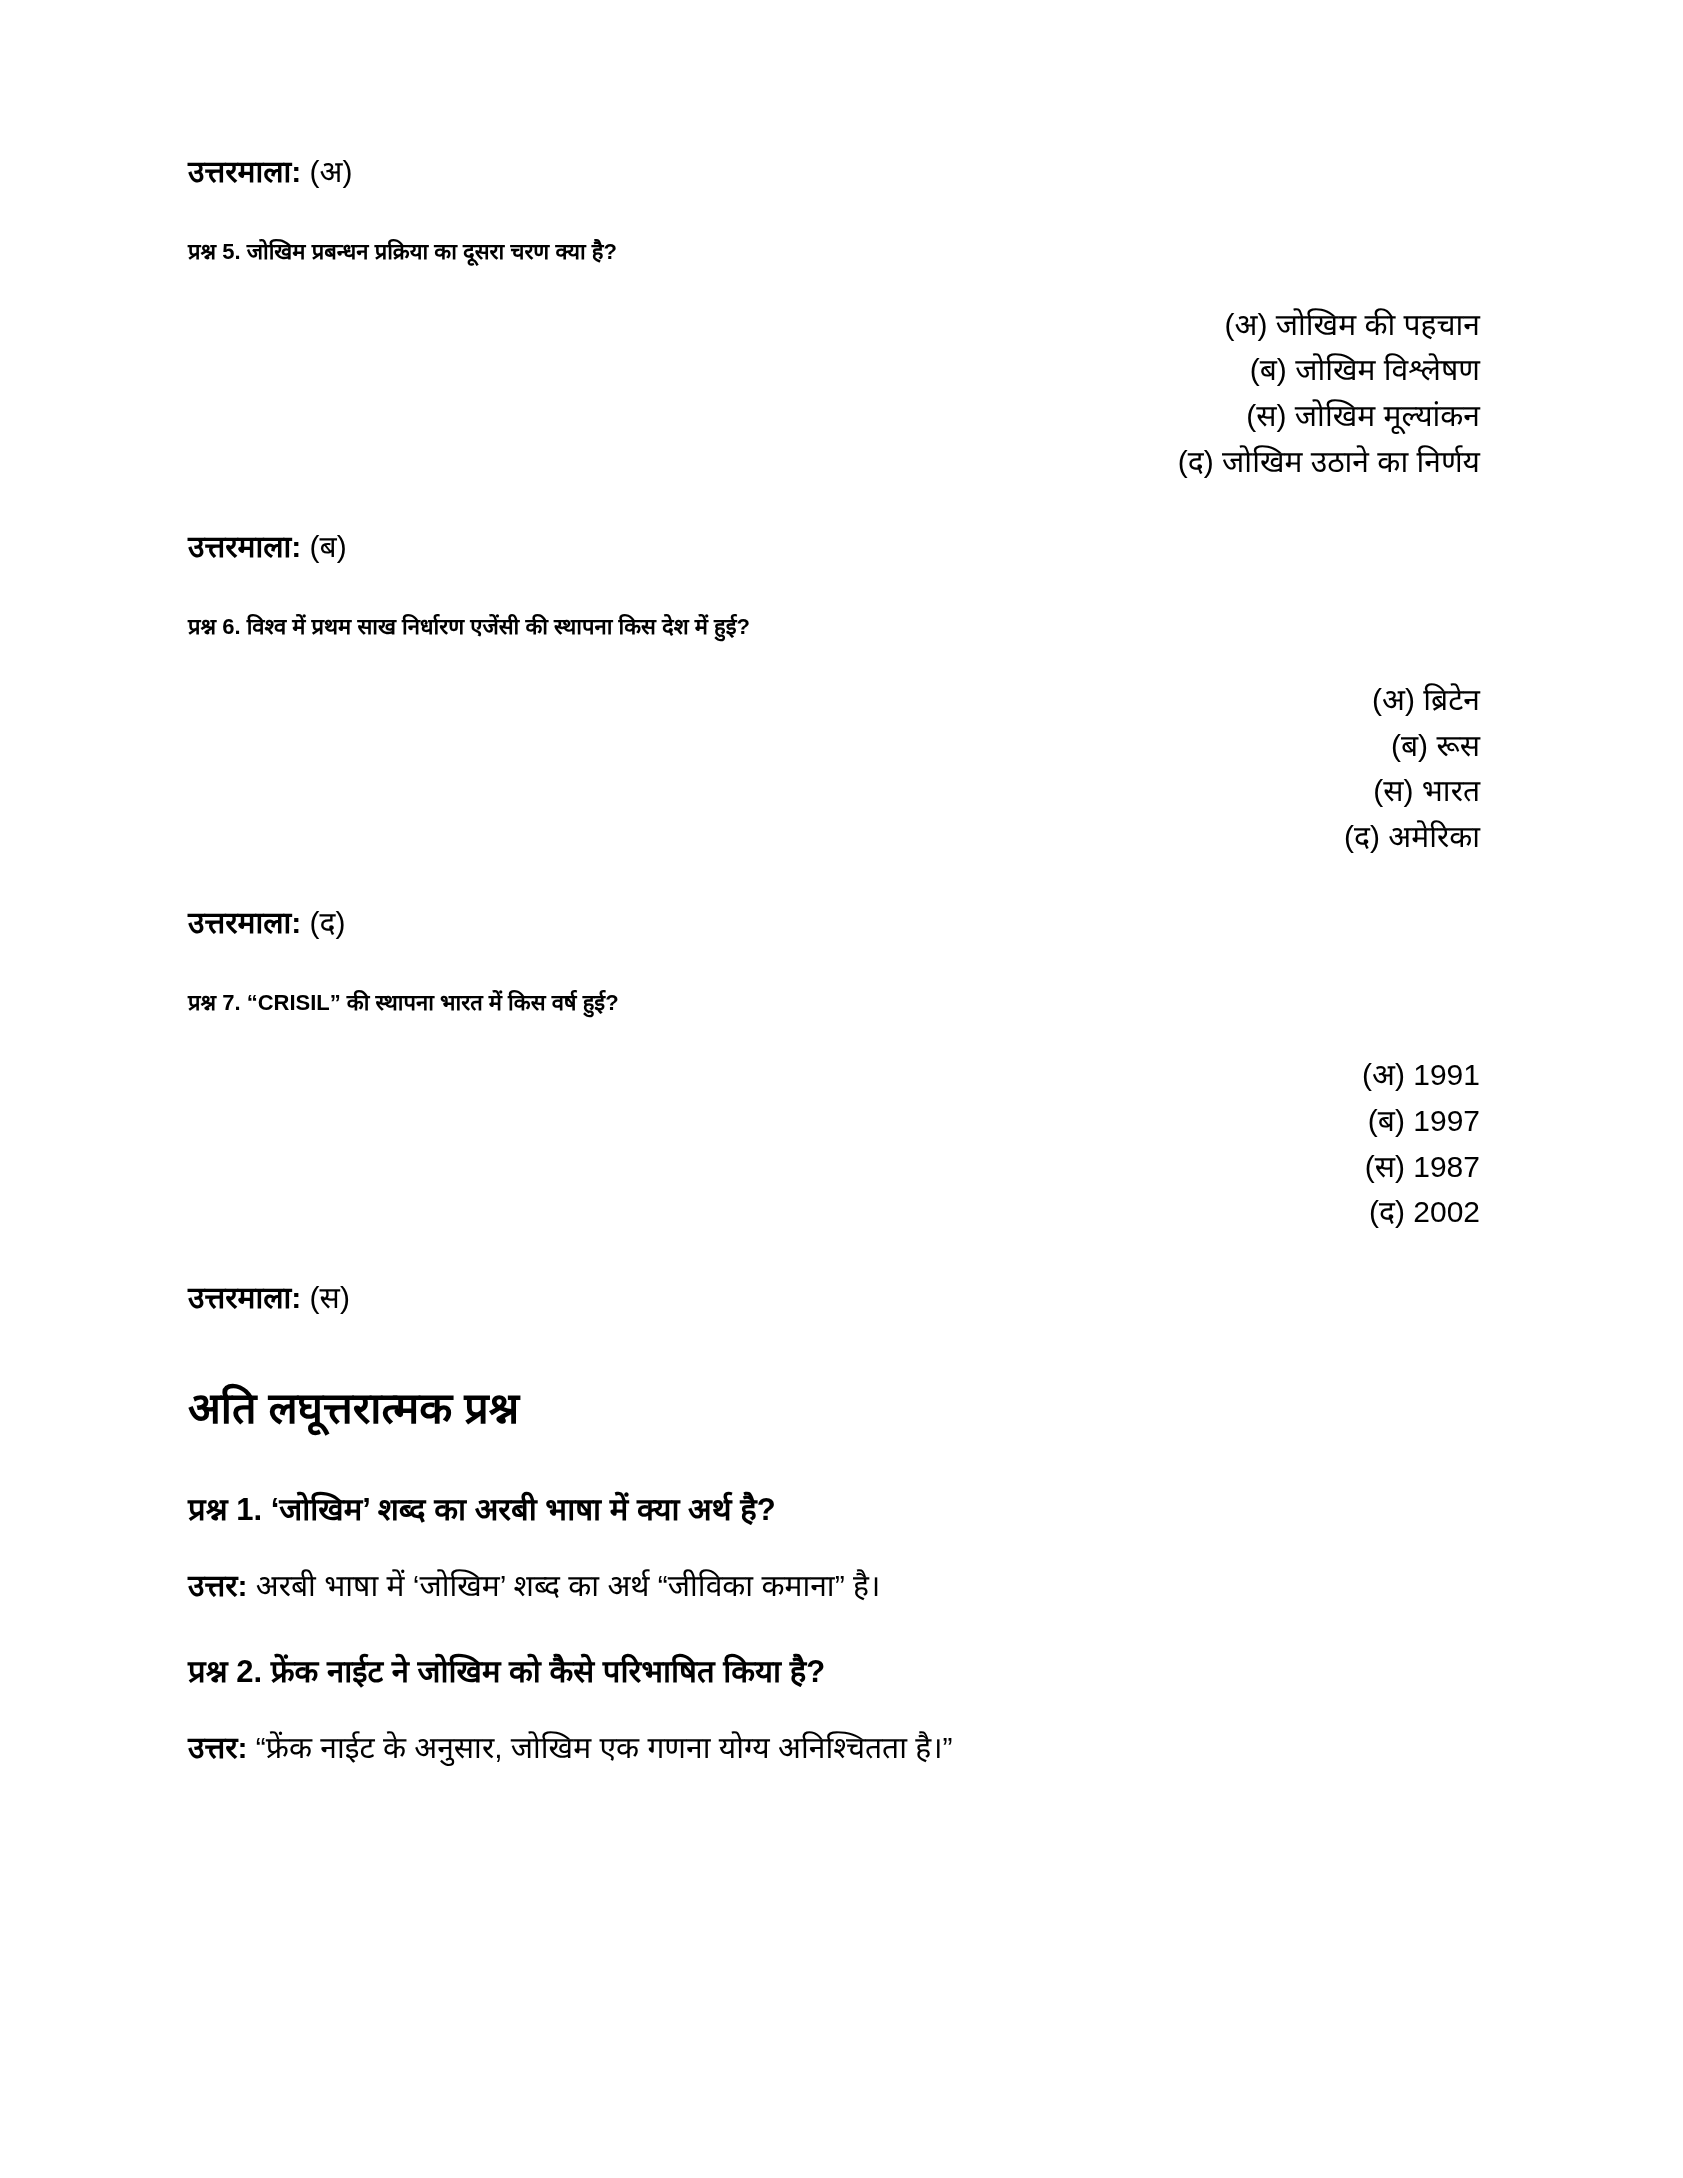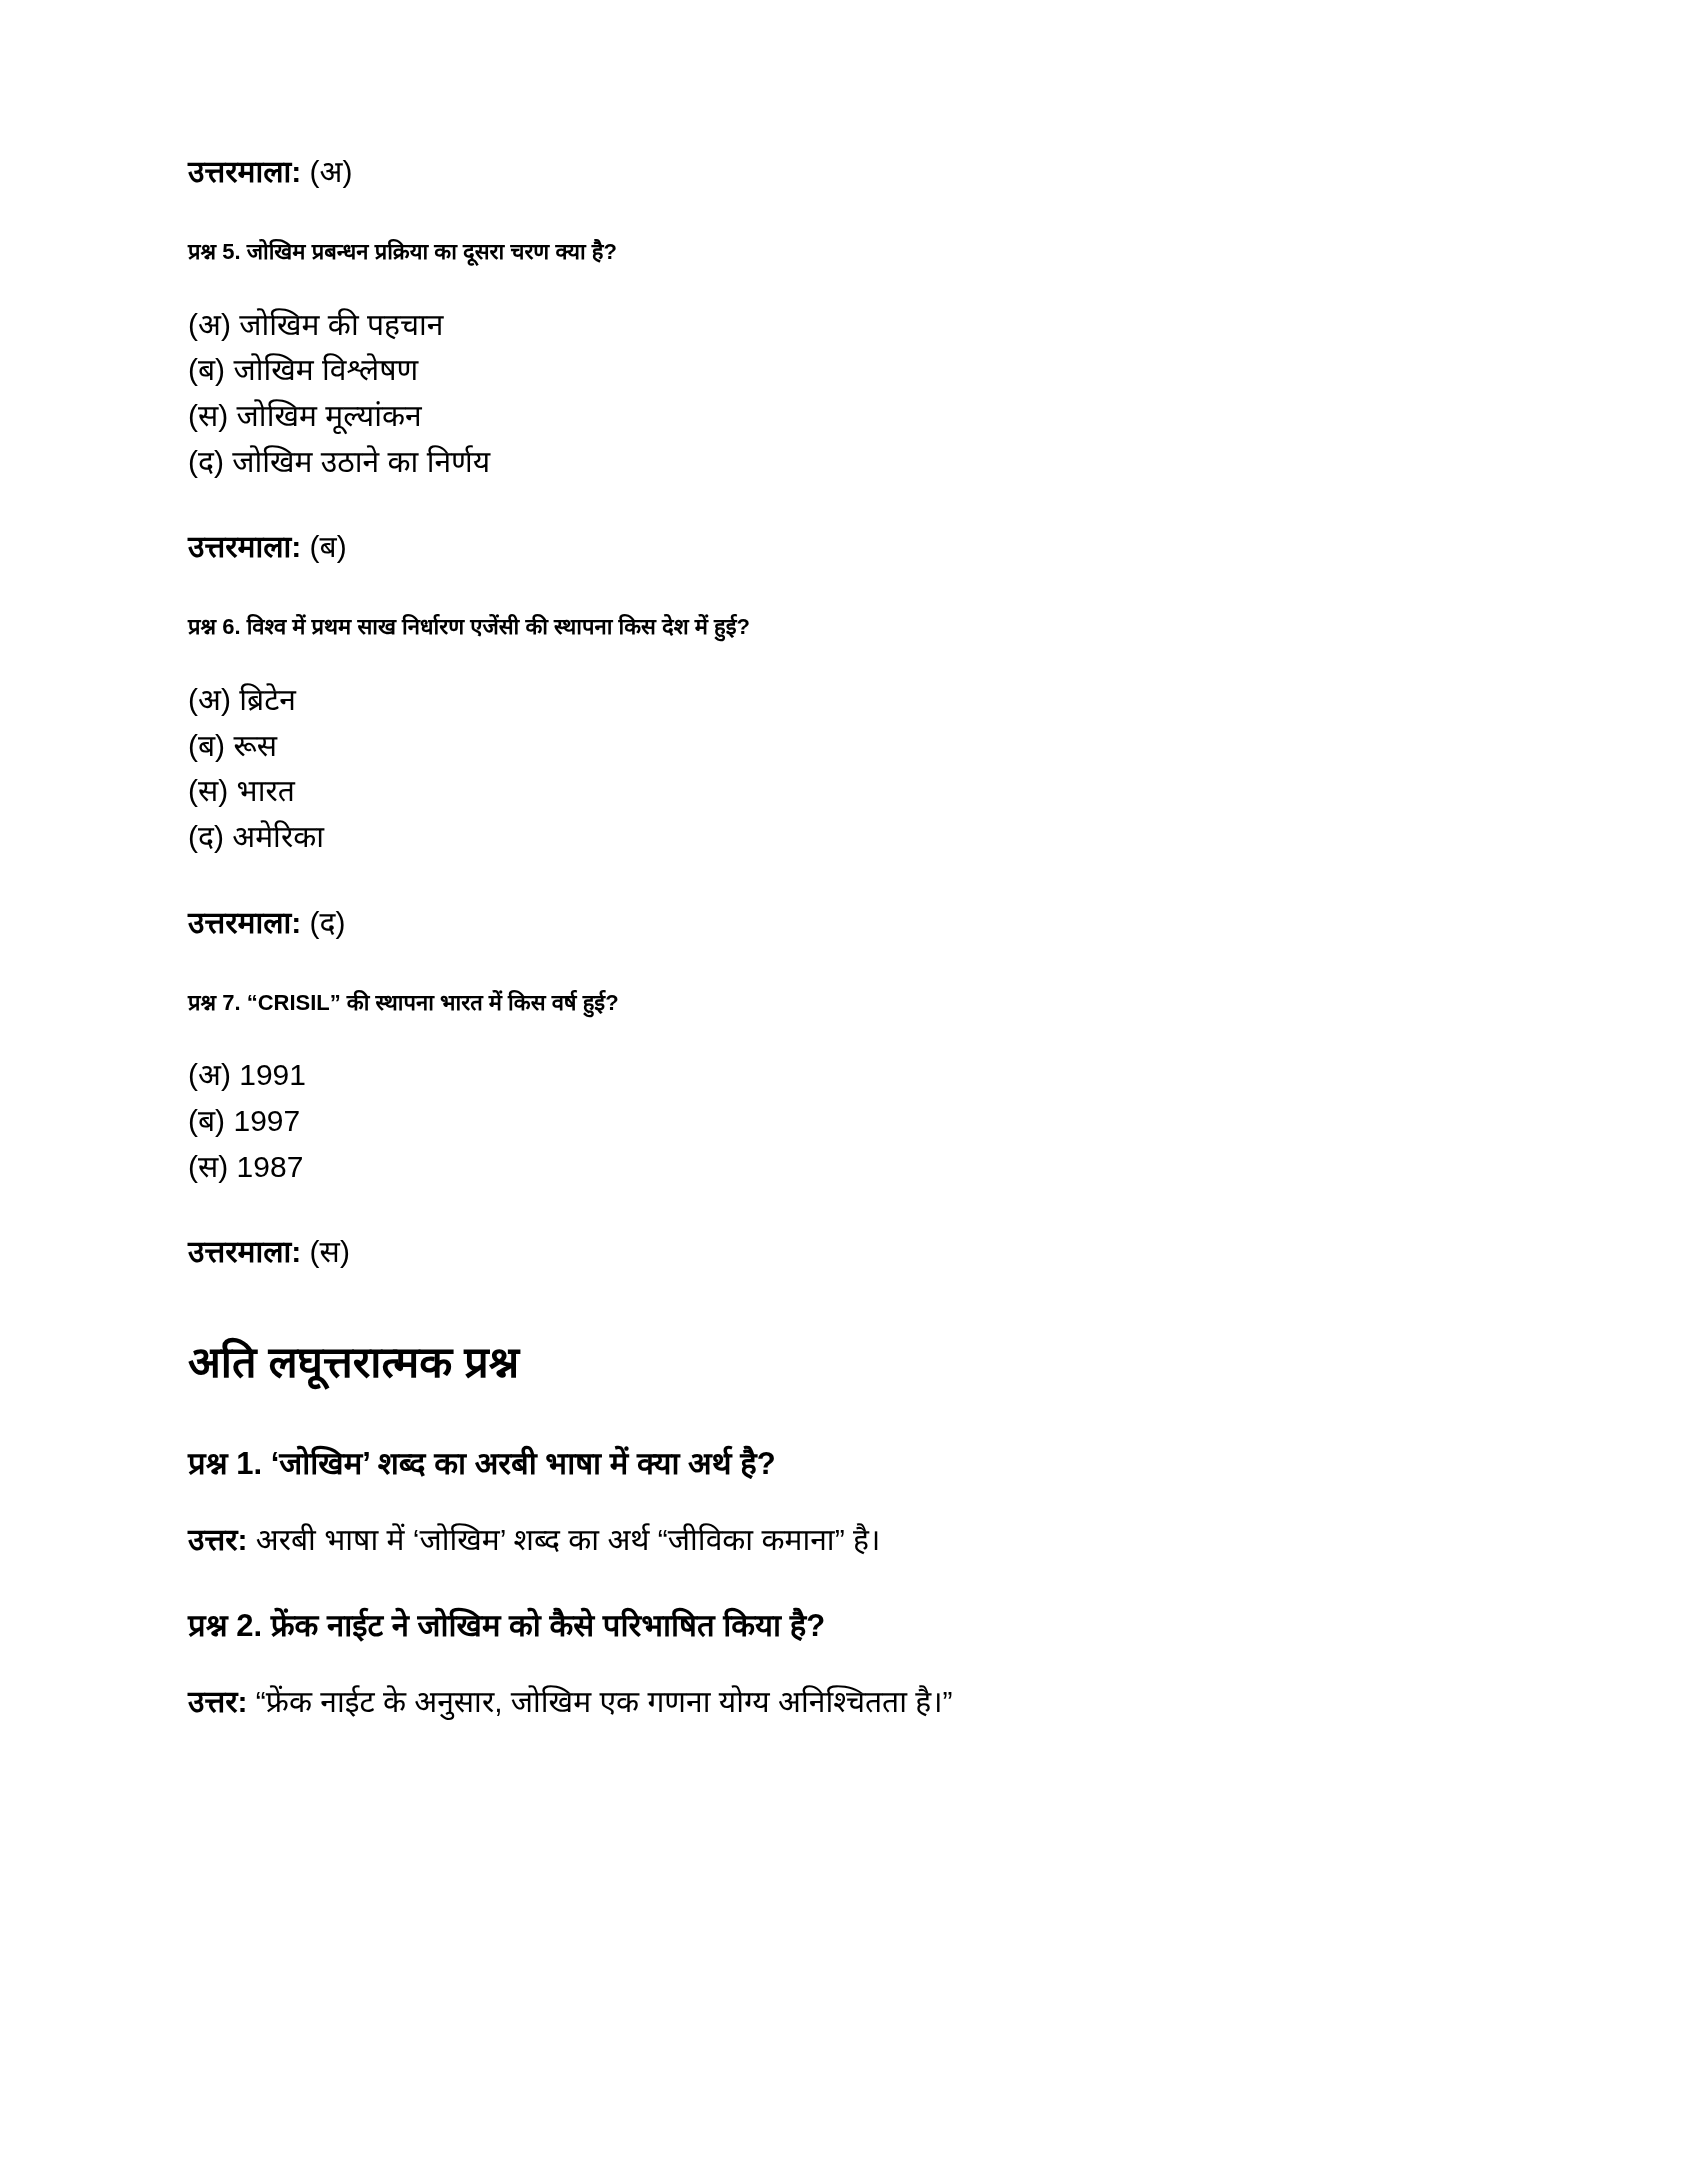--- a/index.html
+++ b/index.html
@@ -39,20 +39,21 @@
     font-size: 22px;
     font-weight: bold;
     line-height: 1.45;
     margin: 0 0 34px 0;
   }
 
   .options {
     margin: 0 0 40px 0;
     padding: 0;
     list-style: none;
+    text-align: right;
   }
   .options li {
     font-family: "Liberation Sans", "DejaVu Sans", sans-serif;
     font-size: 30px;
     font-weight: normal;
     line-height: 1.52;
     margin: 0;
   }
 
   .section-heading {
@@ -125,20 +126,21 @@
       <span class="val">(द)</span>
     </p>
   </div>
 
   <div class="block">
     <h2 class="question">प्रश्न 7. “CRISIL” की स्थापना भारत में किस वर्ष हुई?</h2>
     <ul class="options">
       <li>(अ) 1991</li>
       <li>(ब) 1997</li>
       <li>(स) 1987</li>
+      <li>(द) 2002</li>
     </ul>
     <p class="answer-line">
       <span class="lbl">उत्तरमाला:</span>
       <span class="val">(स)</span>
     </p>
   </div>
 
   <h1 class="section-heading">अति लघूत्तरात्मक प्रश्न</h1>
 
   <div class="block">

